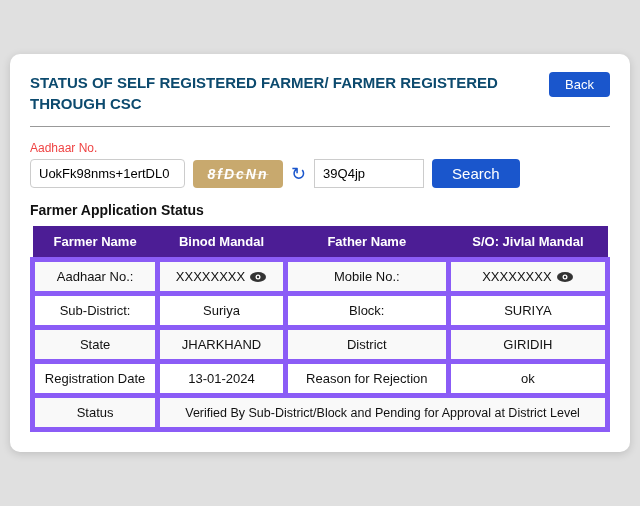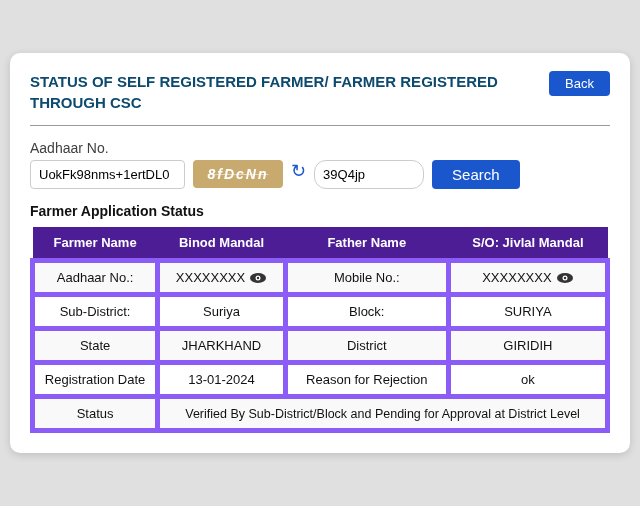--- a/index.html
+++ b/index.html
@@ -43,27 +43,27 @@
       font-size: 13px;
       cursor: pointer;
       white-space: nowrap;
     }
     hr.divider {
       border: none;
       border-top: 1.5px solid #999;
       margin-bottom: 14px;
     }
     .aadhaar-label {
-      font-size: 14px;
-      color: #404040;
+      font-size: 12px;
+      color: #ef4444;
       margin-bottom: 4px;
     }
     .search-row {
       display: flex;
-      align-items: flex-start;
+      align-items: center;
       gap: 8px;
       margin-bottom: 14px;
     }
     .input-aadhaar {
       border: 1px solid #ccc;
       border-radius: 4px;
       padding: 6px 8px;
       font-size: 13px;
       width: 155px;
     }
@@ -81,21 +81,21 @@
       text-decoration: line-through;
       text-decoration-color: rgba(255,255,255,0.5);
     }
     .refresh-icon {
       font-size: 18px;
       color: #1a56cc;
       cursor: pointer;
     }
     .input-captcha {
       border: 1px solid #ccc;
-      border-radius: 12px;
+      border-radius: 0;
       padding: 6px 8px;
       font-size: 13px;
       width: 110px;
     }
     .search-btn {
       background: #1a56cc;
       color: #fff;
       border: none;
       border-radius: 4px;
       padding: 6px 20px;

